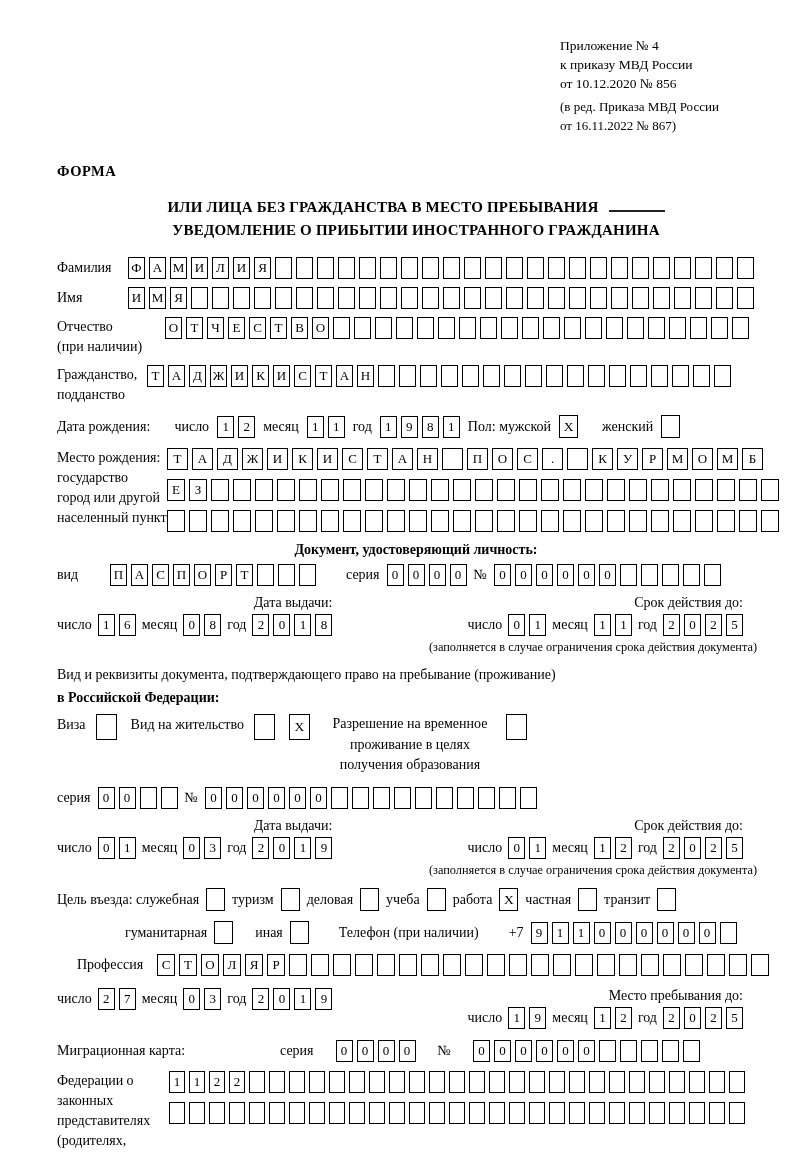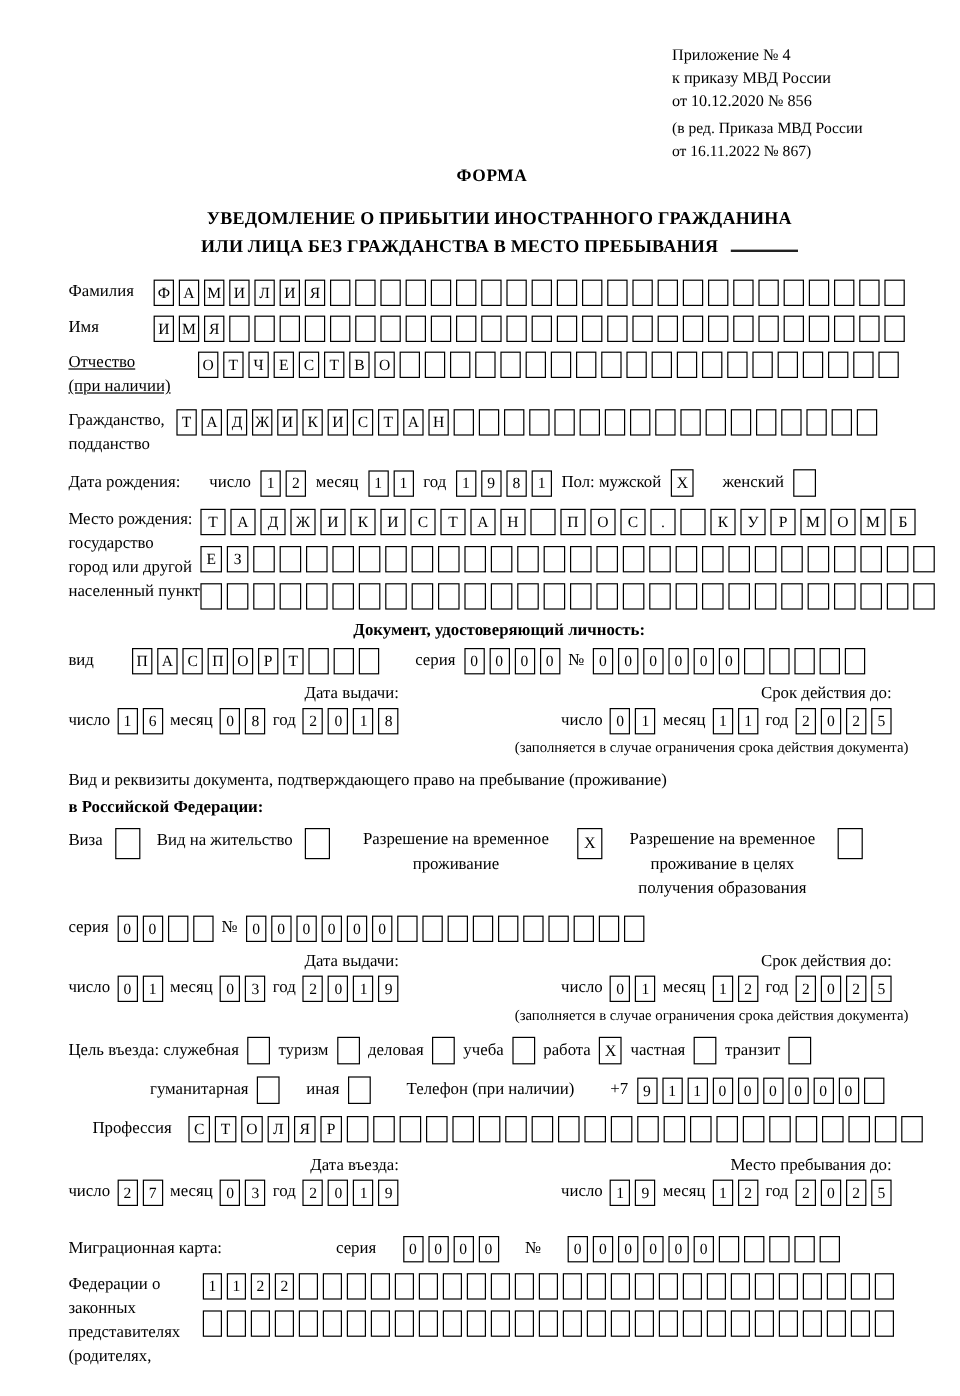--- a/index.html
+++ b/index.html
@@ -8,21 +8,21 @@
     width:800px; height:1163px; overflow:hidden;
     background:#ffffff; color:#000;
     font-family:"Liberation Serif","DejaVu Serif",serif;
     font-size:14px;
   }
   .page { padding:36px 25px 0 57px; width:800px; }
 
   
   .hdr { margin-left:503px; font-size:13.5px; line-height:1.42; }
   .hdr .edition { margin-top:5px; font-size:13px; }
-  .forma { text-align:center; padding-right:12px; font-weight:bold; font-size:14.5px; margin-top:4px; letter-spacing:.5px; }
+  .forma { text-align:left; padding-right:12px; font-weight:bold; font-size:14.5px; margin-top:28px; letter-spacing:.5px; }
 
   
   .title { text-align:center; font-weight:bold; font-size:15px; margin-top:16px; line-height:1.5; letter-spacing:.2px; }
   .blank-line { display:inline-block; width:56px; border-bottom:2px solid #222; height:12px; margin-left:10px; }
 
   .sec-heading { font-weight:bold; font-size:14.2px; margin-top:26px; letter-spacing:.2px; }
 
   
   .row { display:flex; align-items:flex-start; margin-top:8px; }
   .lbl { font-size:14px; line-height:22px; white-space:nowrap; }
@@ -33,21 +33,21 @@
     display:inline-flex; align-items:center; justify-content:center;
     font-size:13px; flex:0 0 auto; background:#fff;
   }
   .cells.c21 .cell { width:21px; }
   .cells.c18 .cell { width:18px; }
   .cells.c16 .cell { width:16px; }
   .cb { width:19px; height:23px; border:1.5px solid #000; display:inline-flex; align-items:center; justify-content:center; font-size:13.5px; flex:0 0 auto; }
   .cb.big { width:21px; height:26px; }
 
   .w71  { width:71px;  flex:0 0 71px; }
-  .w108 { width:108px; flex:0 0 108px;text-decoration:underline; }
+  .w108 { width:108px; flex:0 0 108px; }
   .w90  { width:90px;  flex:0 0 90px; }
   .w110 { width:110px; flex:0 0 110px; }
   .w112 { width:112px; flex:0 0 112px; }
   .stack3 > .cells { margin-bottom:9px; }
   .stack3 > .cells:last-child { margin-bottom:0; }
 
   .center-bold { text-align:center; font-weight:bold; font-size:14px; margin-top:10px; }
 
   
   .datepair { display:flex; justify-content:space-between; padding-right:32px; margin-top:9px; }
@@ -83,24 +83,24 @@
     <div>к приказу МВД России</div>
     <div>от 10.12.2020 № 856</div>
     <div class="edition">
       <div>(в ред. Приказа МВД России</div>
       <div>от 16.11.2022 № 867)</div>
     </div>
   </div>
   <div class="forma">ФОРМА</div>
 
   <div class="title">
-    <div>УВЕДОМЛЕНИЕ О ПРИБЫТИИ ИНОСТРАННОГО ГРАЖДАНИНА</div>
     <div>
       <span>ИЛИ ЛИЦА БЕЗ ГРАЖДАНСТВА В МЕСТО ПРЕБЫВАНИЯ</span><span class="blank-line"></span>
     </div>
+    <div>УВЕДОМЛЕНИЕ О ПРИБЫТИИ ИНОСТРАННОГО ГРАЖДАНИНА</div>
   </div>
 
 
   <div class="row" style="margin-top:16px;">
     <div class="lbl w71">Фамилия</div>
     <div class="cells">
         <span class="cell">Ф</span>
         <span class="cell">А</span>
         <span class="cell">М</span>
         <span class="cell">И</span>
@@ -461,21 +461,20 @@
   <div class="permits">
     <div class="item">
       <span class="lbl">Виза</span>
       <span class="cb big"></span>
     </div>
     <div class="item">
       <span class="lbl">Вид на жительство</span>
       <span class="cb big"></span>
     </div>
     <div class="item">
-      <span class="txt wrap1">Разрешение на временное проживание</span>
       <span class="cb big">X</span>
     </div>
     <div class="item">
       <span class="txt wrap2">Разрешение на временное проживание в целях получения образования</span>
       <span class="cb big"></span>
     </div>
   </div>
 
   <div class="row" style="align-items:center; gap:7px; margin-top:12px;">
     <span class="lbl">серия</span>
@@ -624,21 +623,20 @@
         <span class="cell"></span>
         <span class="cell"></span>
         <span class="cell"></span>
         <span class="cell"></span>
         <span class="cell"></span>
       </div>
   </div>
 
   <div class="datepair" style="margin-top:12px;">
     <div class="dategrp">
-      <div class="dg-title">Дата въезда:</div>
       <div class="dg-row">
         <span class="lbl">число</span>
         <span class="cells">
             <span class="cell">2</span>
             <span class="cell">7</span>
           </span>
         <span class="lbl">месяц</span>
         <span class="cells">
             <span class="cell">0</span>
             <span class="cell">3</span>
@@ -669,21 +667,21 @@
         <span class="cells">
             <span class="cell">2</span>
             <span class="cell">0</span>
             <span class="cell">2</span>
             <span class="cell">5</span>
           </span>
       </div>
     </div>
   </div>
 
-  <div class="row" style="align-items:center; gap:22px; margin-top:25px;">
+  <div class="row" style="align-items:center; gap:22px; margin-top:11px;">
     <span class="lbl" style="width:155px;">Миграционная карта:</span>
     <span class="gap24"></span>
     <span class="lbl">серия</span>
     <span class="cells">
         <span class="cell">0</span>
         <span class="cell">0</span>
         <span class="cell">0</span>
         <span class="cell">0</span>
       </span>
     <span class="lbl">№</span>

